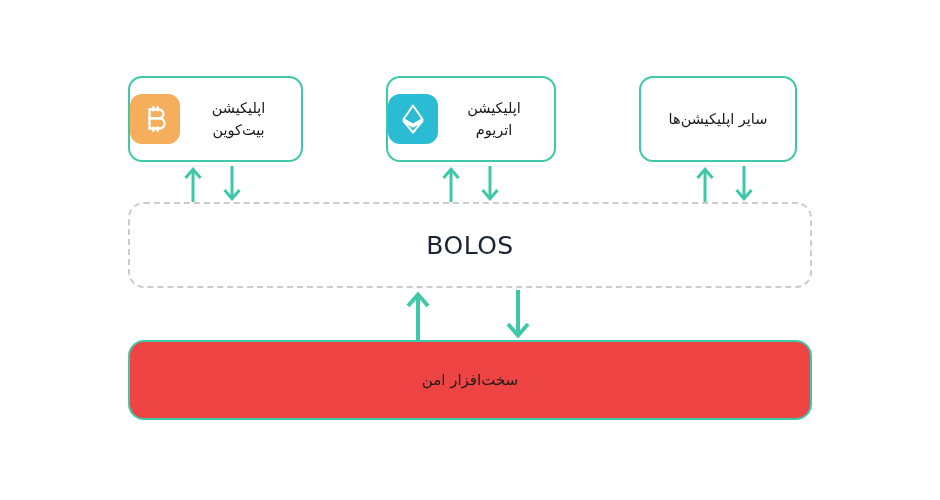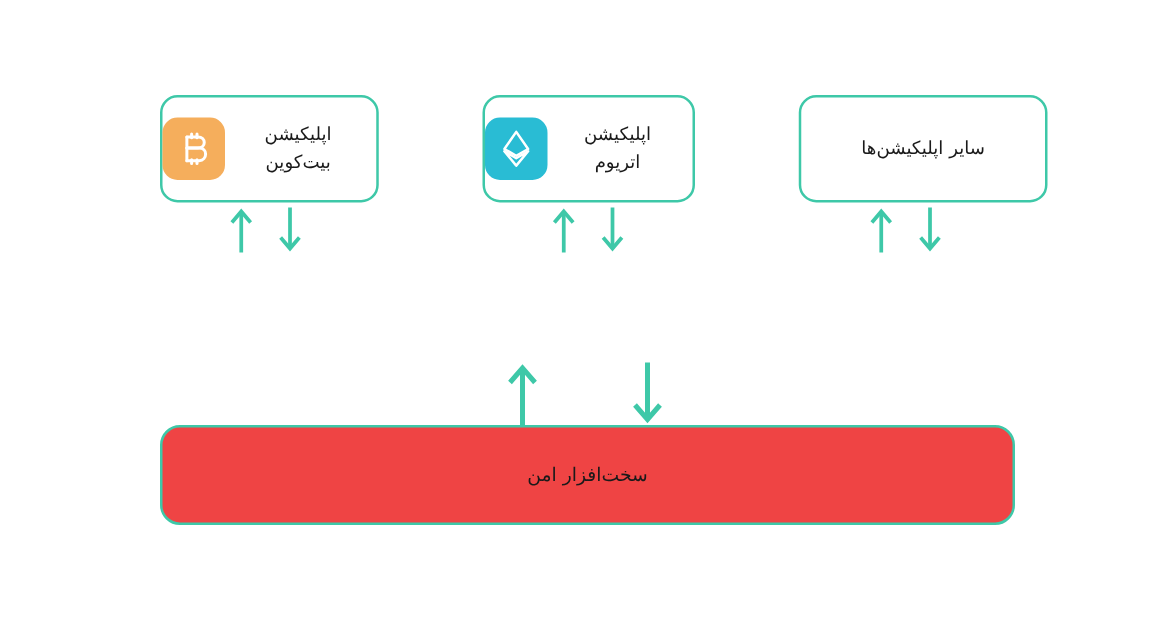--- a/index.html
+++ b/index.html
@@ -136,21 +136,21 @@
         <g fill="none" stroke="#ffffff" stroke-width="2" stroke-linejoin="round">
           <path d="M17 3.5 L26.5 17.2 L17 22.6 L7.5 17.2 Z"></path>
           <path d="M17 24.6 L26.5 19.0 L17 30.5 L7.5 19.0 Z"></path>
         </g>
       </svg>
     </span>
     <span class="app-label">اپلیکیشن
 اتریوم</span>
   </div>
 
-  <div class="app-box" style="left:639px; top:76px; width:199px; height:86px;">
+  <div class="app-box" style="left:639px; top:76px; width:158px; height:86px;">
     <span class="app-label">سایر اپلیکیشن‌ها</span>
   </div>
 
   <span class="arrow" style="left:183px; top:166px;">
     <svg width="20" height="36" viewBox="0 0 20 36">
       <g fill="none" stroke="#3EC8A8" stroke-width="3" stroke-linecap="butt" stroke-linejoin="miter">
         <path d="M10 36 L10 4"></path>
         <path d="M2.5 12 L10 3.2 L17.5 12"></path>
       </g>
     </svg>
@@ -191,20 +191,23 @@
   </span>
   <span class="arrow" style="left:734px; top:166px;">
     <svg width="20" height="36" viewBox="0 0 20 36">
       <g fill="none" stroke="#3EC8A8" stroke-width="3" stroke-linecap="butt" stroke-linejoin="miter">
         <path d="M10 0 L10 32"></path>
         <path d="M2.5 24 L10 32.8 L17.5 24"></path>
       </g>
     </svg>
   </span>
 
+  <div class="bolos-box" style="left:128px; top:202px; width:684px; height:86px;">
+    <span class="bolos-label">BOLOS</span>
+  </div>
 
   <span class="arrow" style="left:405px; top:290px;">
     <svg width="26" height="50" viewBox="0 0 26 50">
       <g fill="none" stroke="#3EC8A8" stroke-width="4" stroke-linecap="butt" stroke-linejoin="miter">
         <path d="M13 50 L13 6"></path>
         <path d="M3 16 L13 4.5 L23 16"></path>
       </g>
     </svg>
   </span>
   <span class="arrow" style="left:505px; top:290px;">

